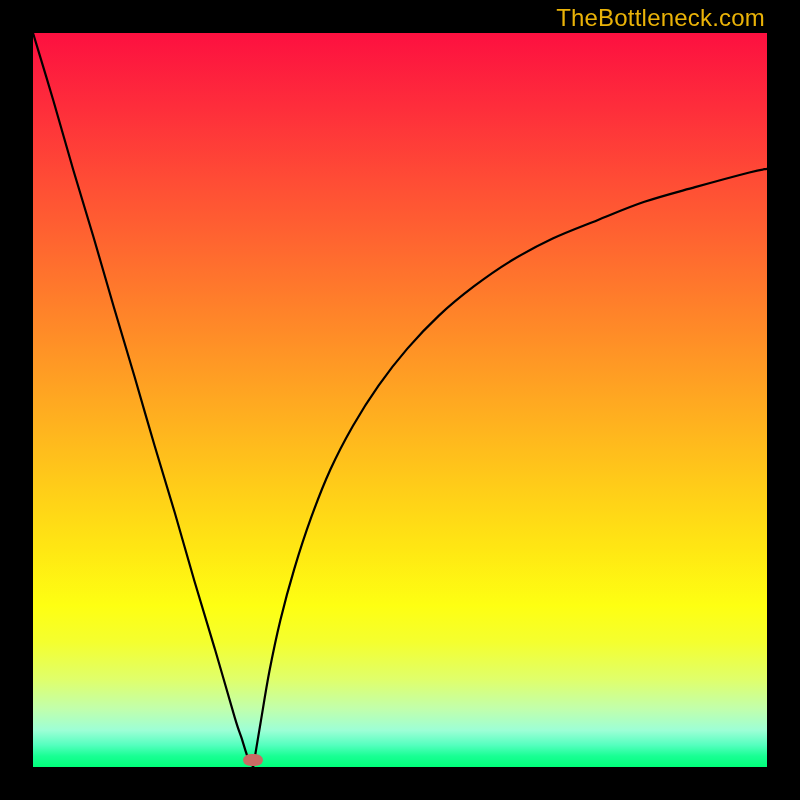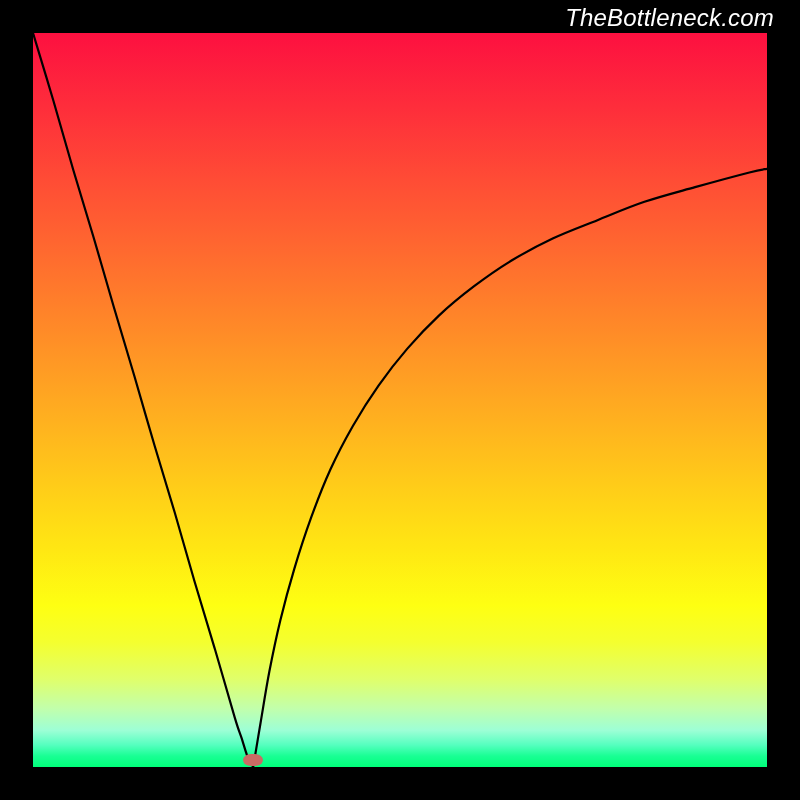--- a/index.html
+++ b/index.html
@@ -13,28 +13,27 @@
   }
   .frame {
     position: relative;
     width: 800px;
     height: 800px;
     background: #000;
   }
   .watermark {
     position: absolute;
     top: 4px;
-    right: 26px;
-    color: #ffffff;
+    right: 35px;
+    color: #eab308;
     font-size: 24px;
     font-weight: 500;
     letter-spacing: 0.2px;
     z-index: 20;
     user-select: none;
-    font-style: italic;
   }
   .plot-area {
     position: absolute;
     left: 33px;
     top: 33px;
     width: 734px;
     height: 734px;
     overflow: hidden;
   }
   .gradient {

